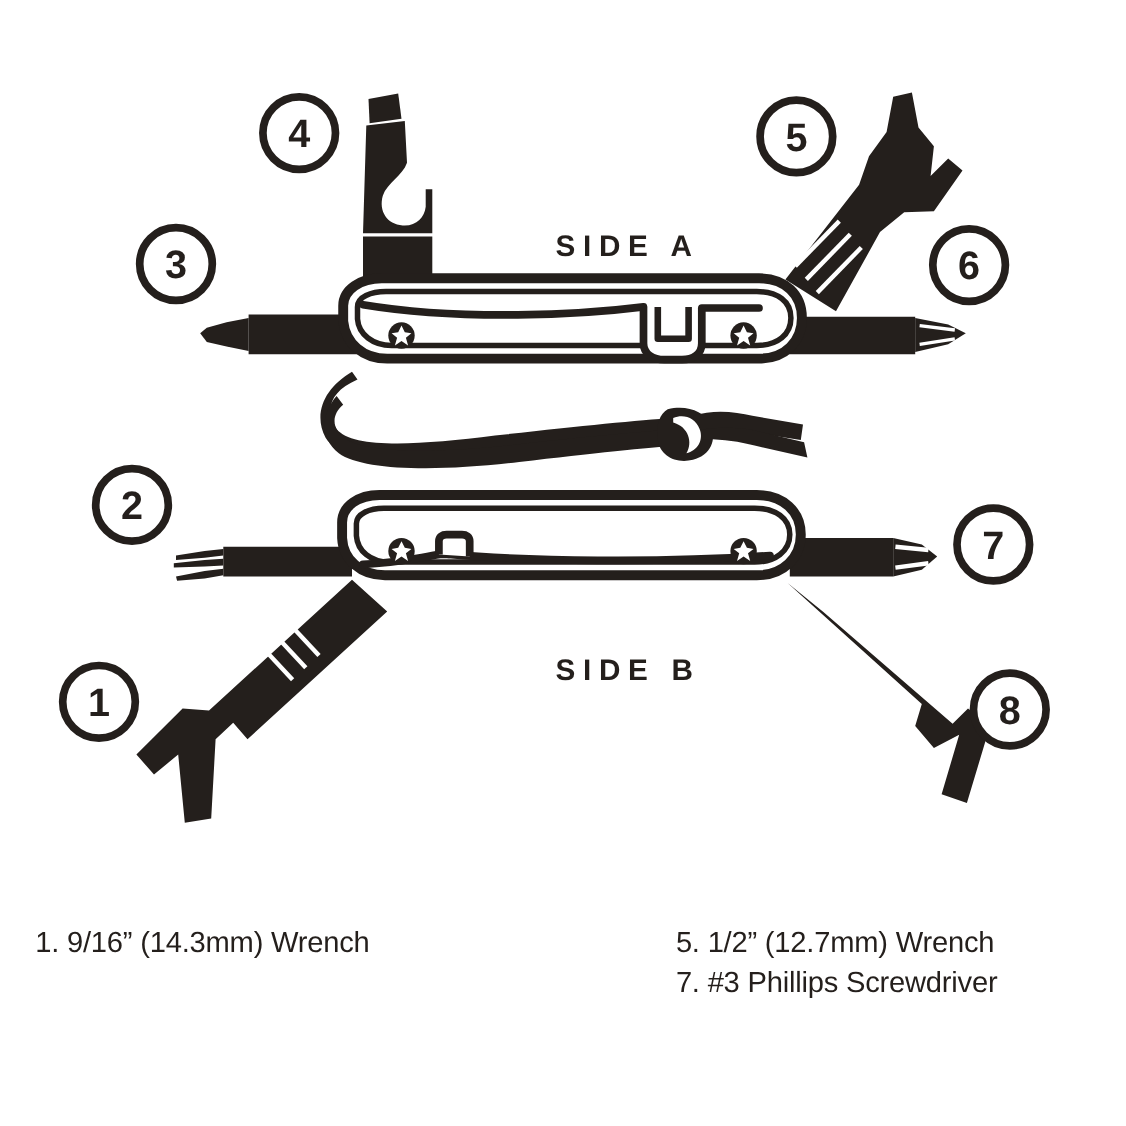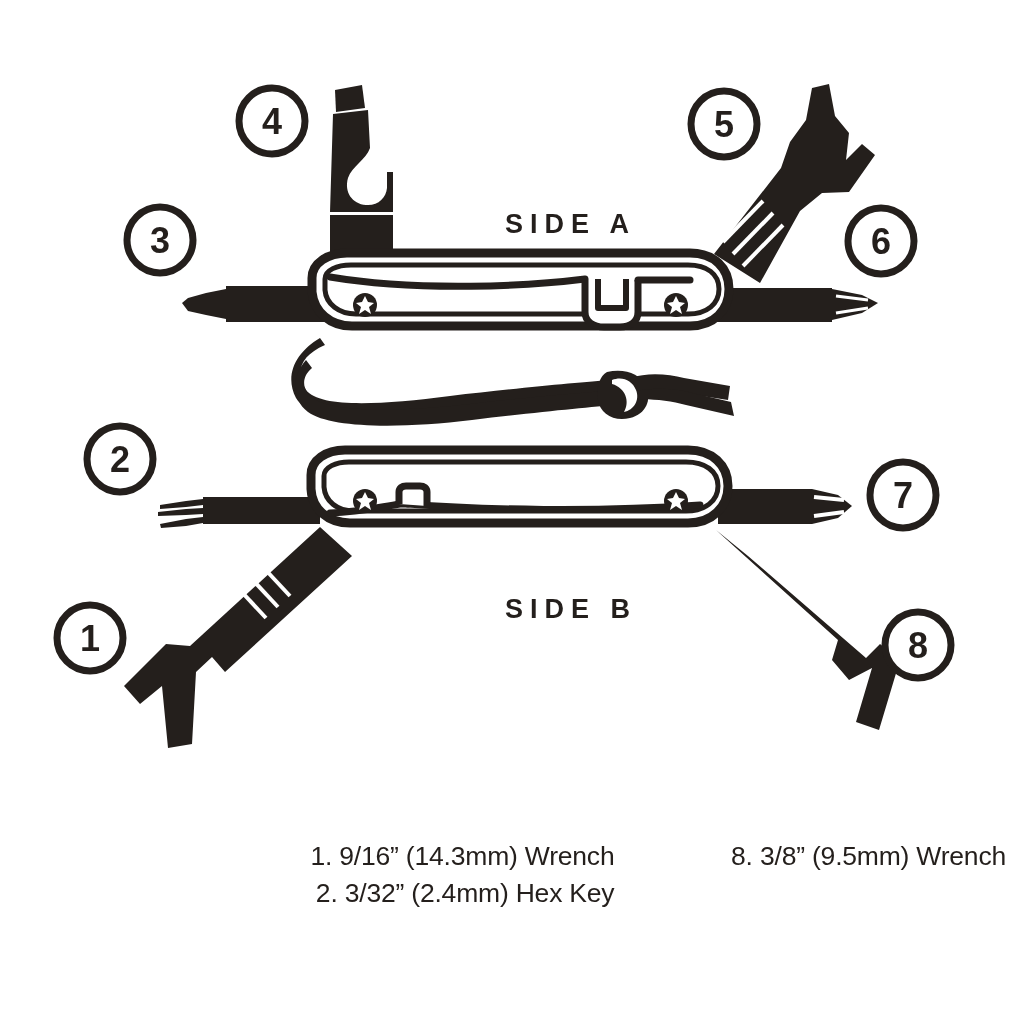--- a/index.html
+++ b/index.html
@@ -57,21 +57,20 @@
     box-sizing: border-box;
     padding: 0 18px 0 32px;
     display: flex;
     flex-direction: row;
     align-items: flex-start;
   }
   .legend-col {
     display: flex;
     flex-direction: column;
     justify-content: flex-start;
-    text-align: right;
   }
   .legend-col-left {
     width: 592px;
   }
   .legend-col-right {
     width: 398px;
   }
   .legend-item {
     font-family: "Liberation Sans", sans-serif;
     font-size: 26.5px;
@@ -325,20 +324,20 @@
           <circle cx="918" cy="645" r="33" fill="#ffffff" stroke="#241f1c" stroke-width="7"></circle>
           <text class="badge-num" x="918" y="658">8</text>
         </g>
       </g>
     </svg>
   </div>
 
   <div id="legend">
     <div class="legend-col legend-col-left">
       <div class="legend-item">1. 9/16” (14.3mm) Wrench</div>
-      <div class="legend-item">2. 3/32” (2.4mm) Hex Key</div>
     </div>
     <div class="legend-col legend-col-right">
-      <div class="legend-item">8. 3/8” (9.5mm) Wrench</div>
+      <div class="legend-item">5. 1/2” (12.7mm) Wrench</div>
+      <div class="legend-item">7. #3 Phillips Screwdriver</div>
     </div>
   </div>
 
 </div>
 
 </body></html>

